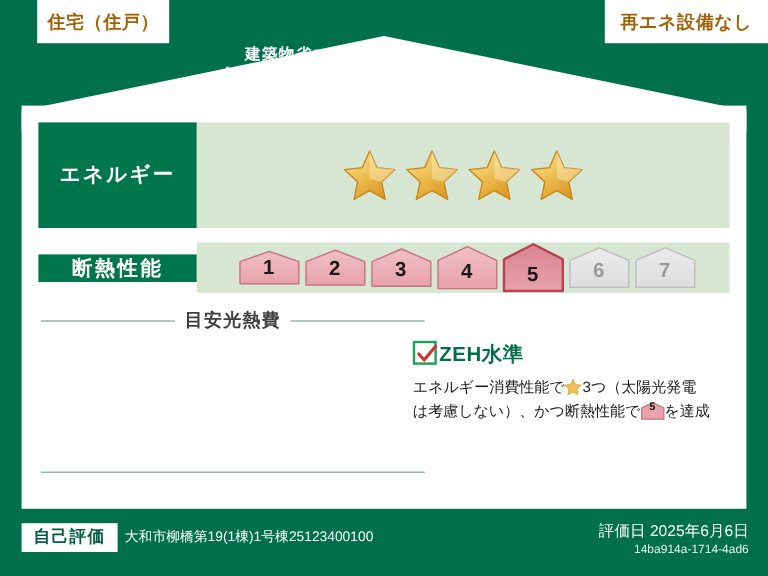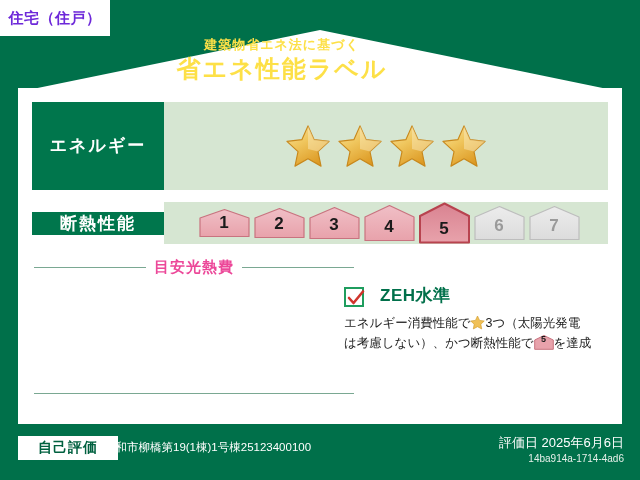--- a/index.html
+++ b/index.html
@@ -5,31 +5,32 @@
   * { margin:0; padding:0; box-sizing:border-box; }
   body {
     width:640px; height:480px; overflow:hidden;
     font-family:"Liberation Sans", sans-serif;
     background:#00704a;
   }
   #label-root { position:relative; width:640px; height:480px; background:#00704a; }
 
   
   .corner-tag {
-    position:absolute; background:#ffffff; color:#6d28d9;
+    position:absolute; background:#ffffff; color:#a16207;
     font-weight:bold; display:flex; align-items:center; justify-content:center;
     letter-spacing:.5px;
+    margin-left:31px;
   }
   #tag-left  { left:0;  top:0; width:110px; height:36px; font-size:15px; }
   #tag-right { right:0; top:0; width:136px; height:36px; font-size:15px; }
 
   
   #header {
     position:absolute; left:0; top:36px; width:564px; height:56px;
-    text-align:center; color:#fde047; z-index:5;
+    text-align:center; color:#ffffff; z-index:5;
   }
   #header-sub  { font-size:13px; font-weight:bold; letter-spacing:1px; line-height:18px; }
   #header-main { font-size:24px; font-weight:bold; letter-spacing:2px; line-height:30px; }
 
   
   #card {
     position:absolute; left:18px; top:88px; width:604px; height:336px;
     background:#ffffff; z-index:4;
   }
 
@@ -62,32 +63,32 @@
   .house svg { position:absolute; left:0; bottom:0; }
   .house span { position:relative; z-index:2; font-size:17px; padding-bottom:5px; }
   .house.off span { color:#9a9a9a; }
 
   
   #cost-head {
     position:absolute; left:16px; top:170px; width:320px;
     display:flex; align-items:center; gap:8px;
   }
   #cost-head .rule { flex:1; height:1px; background:#7aa892; }
-  #cost-head-title { font-size:15px; font-weight:bold; color:#ec4899; letter-spacing:1px; white-space:nowrap; }
+  #cost-head-title { font-size:15px; font-weight:bold; color:#404040; letter-spacing:1px; white-space:nowrap; }
   #cost-value {
     position:absolute; left:16px; top:198px; width:320px;
     text-align:center; font-size:24px; font-weight:bold; color:#2b2b2b;
   }
   #cost-rule-bottom {
     position:absolute; left:16px; top:305px; width:320px; height:1px; background:#7aa892;
   }
 
   
   #zeh { position:absolute; left:326px; top:196px; width:262px; }
-  #zeh-title-row { display:flex; align-items:flex-end; gap:16px; margin-bottom:6px; }
+  #zeh-title-row { display:flex; align-items:flex-start; gap:2px; margin-bottom:6px; }
   #zeh-check {
     width:20px; height:20px; border:2px solid #1f9d5e; background:#fff;
     position:relative; flex:0 0 auto;
   }
   #zeh-check svg { position:absolute; left:1px; top:0px; }
   #zeh-title { font-size:17px; font-weight:bold; color:#00704a; letter-spacing:.5px; }
   #zeh-desc {
     font-size:12.5px; color:#1a1a1a; line-height:20px; letter-spacing:0px;
   }
   .inline-star { display:inline-block; width:15px; height:15px; vertical-align:-3px; }
@@ -96,21 +97,21 @@
   }
   .inline-house span {
     position:absolute; left:0; top:0; width:20px; height:15px;
     font-size:9px; font-weight:bold; color:#1a1a1a;
     display:flex; align-items:flex-end; justify-content:center; padding-bottom:1px;
   }
 
   
   #footer { position:absolute; left:0; top:424px; width:640px; height:56px; color:#fff; }
   #self-eval {
-    position:absolute; left:18px; top:12px; width:100px; height:24px;
+    position:absolute; left:18px; top:12px; width:80px; height:24px;
     background:#ffffff; color:#00603f; font-size:14px; font-weight:bold;
     display:flex; align-items:center; justify-content:center; letter-spacing:1px;
   }
   #address {
     position:absolute; left:104px; top:16px; font-size:11.5px; color:#ffffff; letter-spacing:0px;
   }
   #eval-date {
     position:absolute; right:16px; top:10px; font-size:13px; color:#ffffff; text-align:right;
   }
   #eval-id {
@@ -121,20 +122,21 @@
 <body>
 
 <div id="label-root">
 
   <svg id="roof-svg" width="640" height="110" style="position:absolute;left:0;top:0;z-index:1;">
     <rect x="0" y="0" width="640" height="110" fill="#00704a"></rect>
     <polygon points="18,110 18,92 320,30 622,92 622,110" fill="#ffffff"></polygon>
   </svg>
 
   <div class="corner-tag" id="tag-left" style="z-index:6;">住宅（住戸）</div>
+  <div class="corner-tag" id="tag-right" style="z-index:6;">再エネ設備なし</div>
 
   <div id="header">
     <div id="header-sub">建築物省エネ法に基づく</div>
     <div id="header-main">省エネ性能ラベル</div>
   </div>
 
   <div id="card">
 
     <div class="rate-row" id="row-energy">
       <div class="rate-key" id="key-energy">

